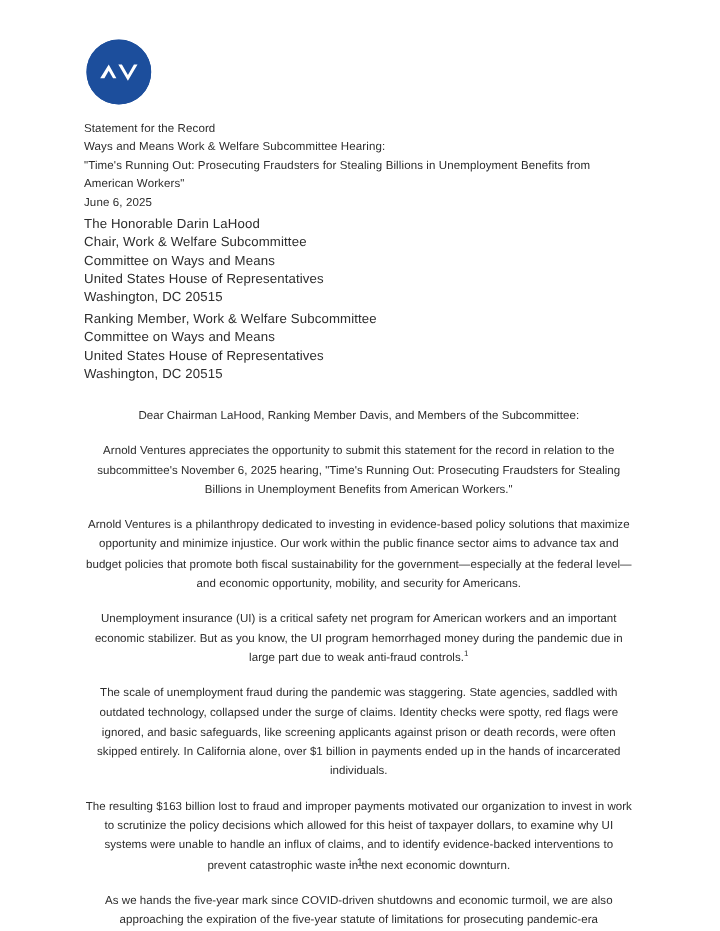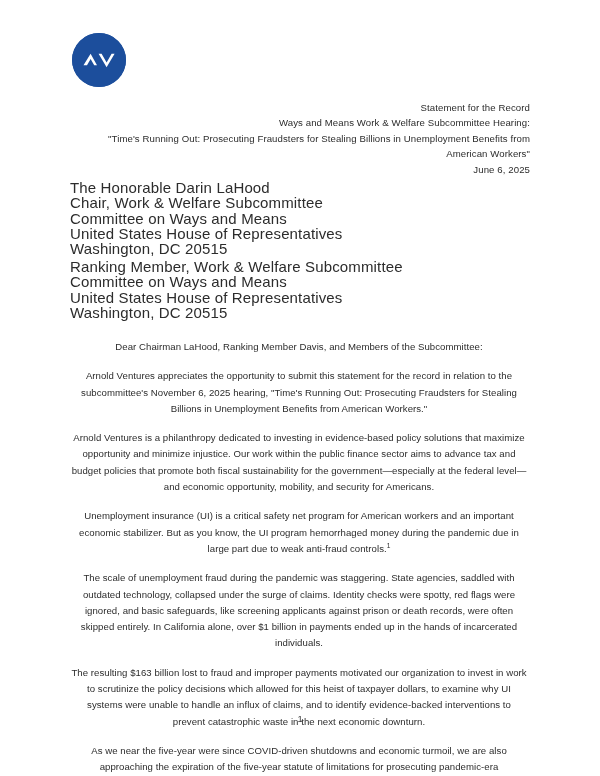--- a/index.html
+++ b/index.html
@@ -40,35 +40,35 @@
   .logo-circle svg {
     display: block;
   }
 
   
   .doc-header {
     position: absolute;
     left: 70px;
     top: 100px;
     width: 460px;
-    text-align: right;
+    text-align: left;
     font-size: 9.6px;
     line-height: 15.4px;
     letter-spacing: 0.01em;
   }
   .doc-header .hline {
     display: block;
   }
 
   
   .addr {
     position: absolute;
     left: 70px;
     width: 420px;
-    font-size: 15px;
+    font-size: 11px;
     line-height: 15.3px;
     letter-spacing: 0.01em;
   }
   .addr-1 { top: 180px; }
   .addr-2 { top: 259px; }
   .addr .aline { display: block; }
 
   
   .body-block {
     position: absolute;
@@ -141,18 +141,18 @@
     <span class="aline">Washington, DC 20515</span>
   </div>
 
   <div class="body-block">
     <p>Dear Chairman LaHood, Ranking Member Davis, and Members of the Subcommittee:</p>
     <p>Arnold Ventures appreciates the opportunity to submit this statement for the record in relation to the subcommittee's November 6, 2025 hearing, "Time's Running Out: Prosecuting Fraudsters for Stealing Billions in Unemployment Benefits from American Workers."</p>
     <p>Arnold Ventures is a philanthropy dedicated to investing in evidence-based policy solutions that maximize opportunity and minimize injustice. Our work within the public finance sector aims to advance tax and budget policies that promote both fiscal sustainability for the government—especially at the federal level—and economic opportunity, mobility, and security for Americans.</p>
     <p><span>Unemployment insurance (UI) is a critical safety net program for American workers and an important economic stabilizer. But as you know, the UI program hemorrhaged money during the pandemic due in large part due to weak anti-fraud controls.</span><sup class="fn">1</sup></p>
     <p>The scale of unemployment fraud during the pandemic was staggering. State agencies, saddled with outdated technology, collapsed under the surge of claims. Identity checks were spotty, red flags were ignored, and basic safeguards, like screening applicants against prison or death records, were often skipped entirely. In California alone, over $1 billion in payments ended up in the hands of incarcerated individuals.</p>
     <p>The resulting $163 billion lost to fraud and improper payments motivated our organization to invest in work to scrutinize the policy decisions which allowed for this heist of taxpayer dollars, to examine why UI systems were unable to handle an influx of claims, and to identify evidence-backed interventions to prevent catastrophic waste in the next economic downturn.</p>
-    <p>As we near the five-year were since COVID-driven shutdowns and economic turmoil, we are also approaching the expiration of the five-year statute of limitations for prosecuting pandemic-era</p>
+    <p>As we hands the five-year mark since COVID-driven shutdowns and economic turmoil, we are also approaching the expiration of the five-year statute of limitations for prosecuting pandemic-era</p>
   </div>
 
   <div class="page-number">1</div>
 
 </div>
 
 </body></html>

